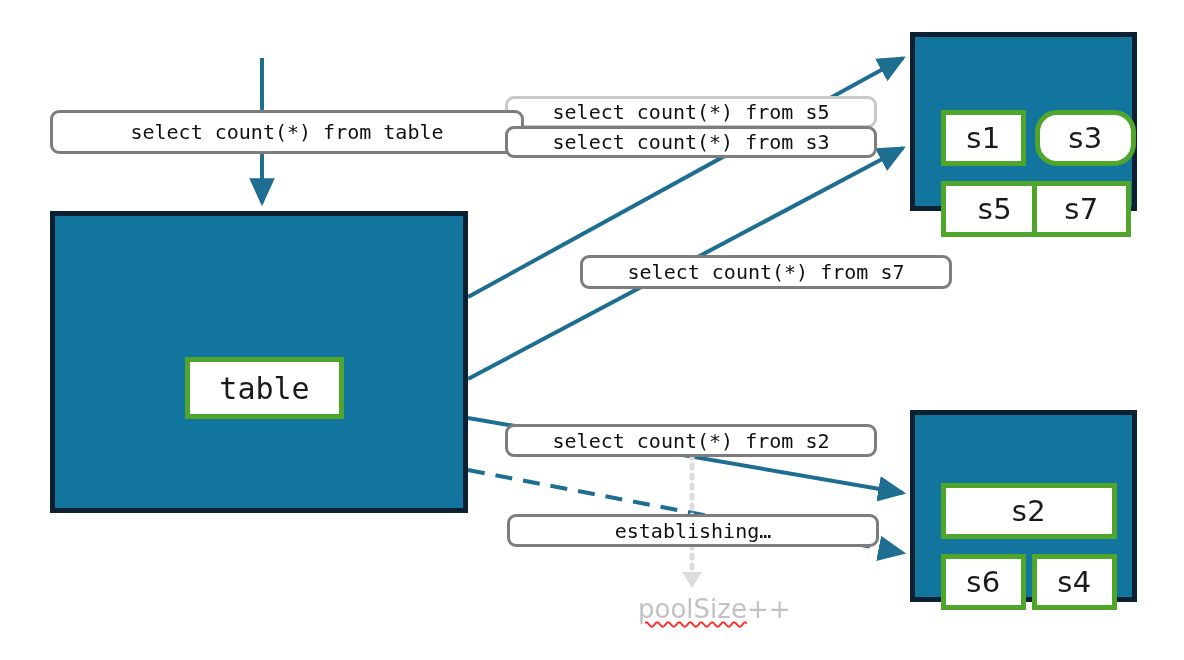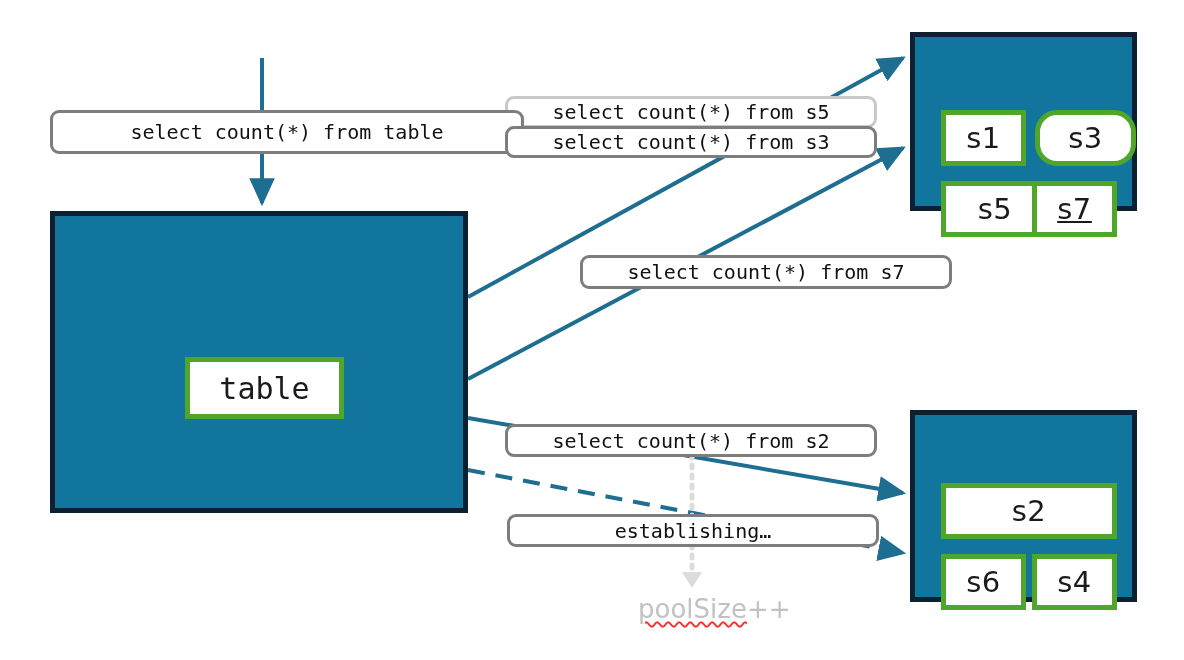--- a/index.html
+++ b/index.html
@@ -150,21 +150,21 @@
     </div>
 
     <div class="node sans" style="left:120px; top:33px; width:101px; height:56px;border-radius:22px;">
       <span>s3</span>
     </div>
 
     <div class="node sans" style="left:26px; top:104px; width:108px; height:56px;">
       <span>s5</span>
     </div>
 
-    <div class="node sans" style="left:117px; top:104px; width:85px; height:56px;text-decoration:underline;">
+    <div class="node sans" style="left:117px; top:104px; width:99px; height:56px;">
       <span>s7</span>
     </div>
   </div>
 
   <div class="pool" style="left:910px; top:410px; width:227px; height:192px;">
 
     <div class="node sans" style="left:26px; top:28px; width:176px; height:56px;">
       <span>s2</span>
     </div>
 

